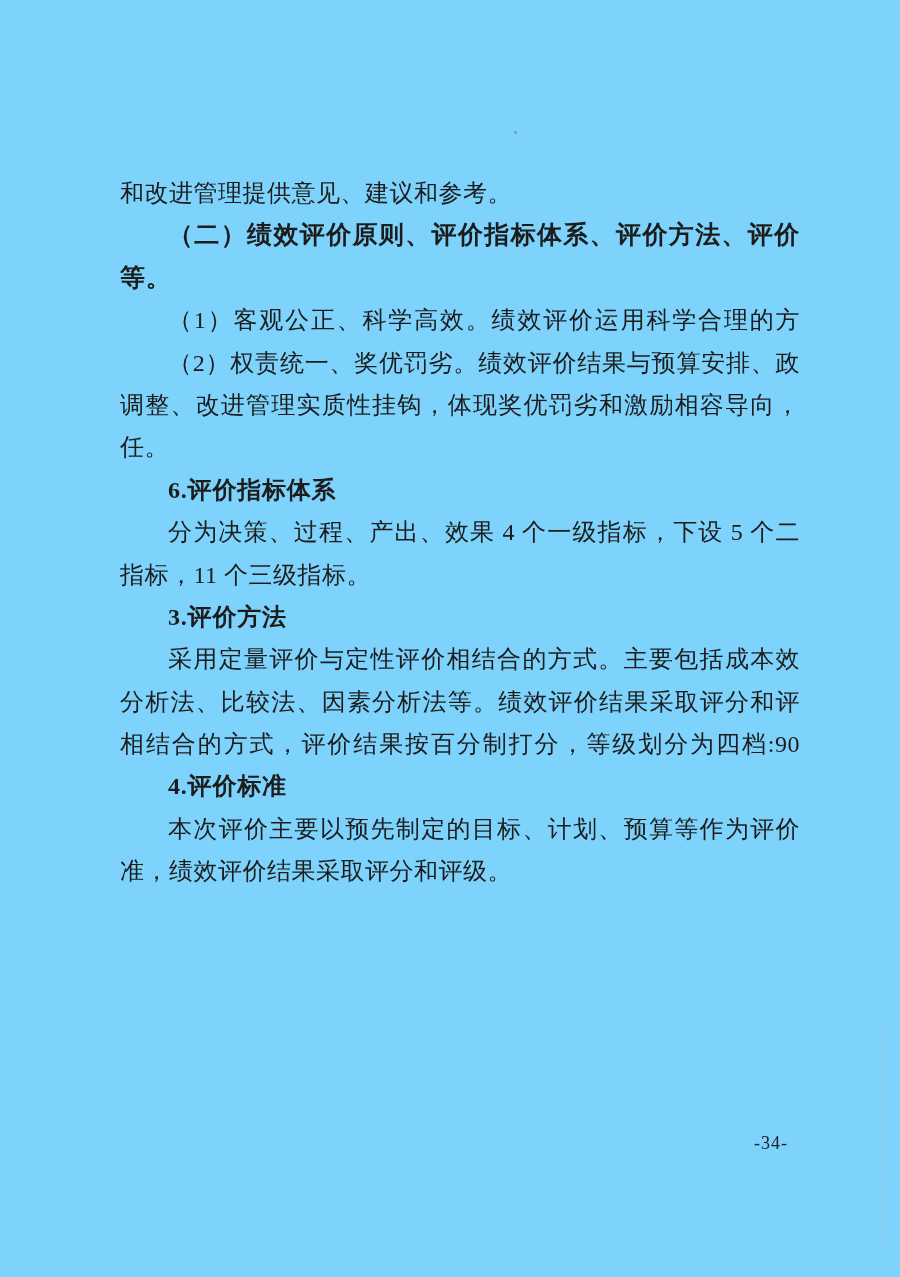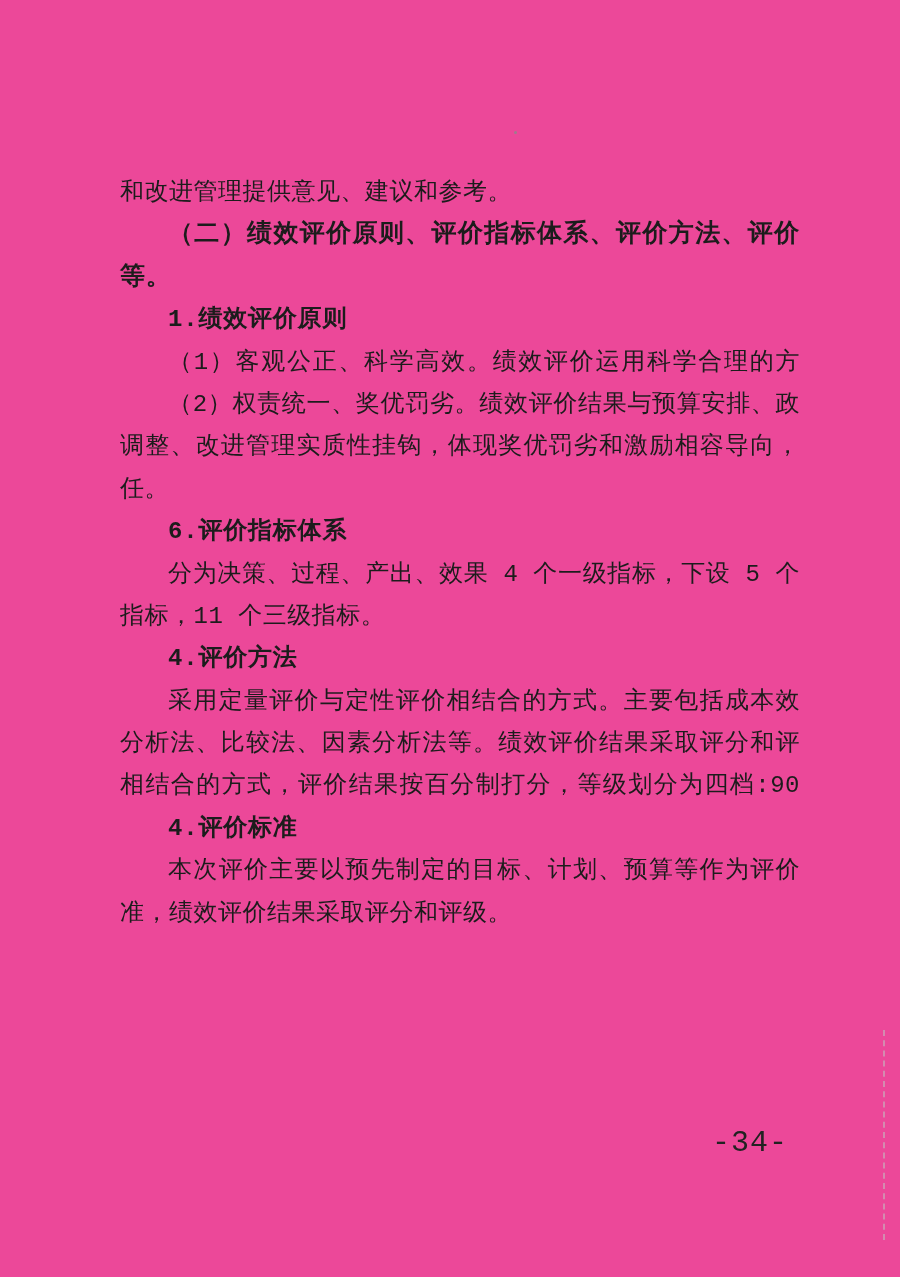--- a/index.html
+++ b/index.html
@@ -5,23 +5,23 @@
 <style>
   html, body {
     margin: 0;
     padding: 0;
     background: #ffffff;
   }
   .page {
     position: relative;
     width: 900px;
     height: 1277px;
-    background: #ec4899;
+    background: #7dd3fc;
     overflow: hidden;
-    font-family: Liberation Mono, monospace;
+    font-family: Liberation Serif, serif;
     color: #1c1c1c;
   }
   .content {
     position: absolute;
     left: 120px;
     top: 172px;
     width: 680px;
   }
   .line {
     height: 42.4px;
@@ -47,21 +47,21 @@
     text-align-last: justify;
     overflow: hidden;
   }
   .page-number {
     position: absolute;
     top: 1128px;
     left: 120px;
     width: 668px;
     height: 30px;
     line-height: 30px;
-    font-size: 30px;
+    font-size: 18px;
     text-align: right;
     letter-spacing: 1px;
     color: #222222;
   }
   .artifact-dot {
     position: absolute;
     left: 514px;
     top: 131px;
     width: 3px;
     height: 3px;
@@ -81,29 +81,28 @@
 </style>
 </head>
 <body>
 
 <div class="page">
   <div class="artifact-dot"></div>
   <div class="content" id="content">
       <div class="line">和改进管理提供意见、建议和参考。</div>
       <div class="line heading heading-big indent justify">（二）绩效评价原则、评价指标体系、评价方法、评价标准</div>
       <div class="line heading heading-big">等。</div>
-      <div class="line heading indent">1.绩效评价原则</div>
       <div class="line indent justify">（1）客观公正、科学高效。绩效评价运用科学合理的方法，</div>
       <div class="line indent justify">（2）权责统一、奖优罚劣。绩效评价结果与预算安排、政策</div>
       <div class="line justify">调整、改进管理实质性挂钩，体现奖优罚劣和激励相容导向，落</div>
       <div class="line">任。</div>
       <div class="line heading indent">6.评价指标体系</div>
       <div class="line indent justify">分为决策、过程、产出、效果 4 个一级指标，下设 5 个二级</div>
       <div class="line">指标，11 个三级指标。</div>
-      <div class="line heading indent">4.评价方法</div>
+      <div class="line heading indent">3.评价方法</div>
       <div class="line indent justify">采用定量评价与定性评价相结合的方式。主要包括成本效益</div>
       <div class="line justify">分析法、比较法、因素分析法等。绩效评价结果采取评分和评级</div>
       <div class="line justify">相结合的方式，评价结果按百分制打分，等级划分为四档:90（含）</div>
       <div class="line heading indent">4.评价标准</div>
       <div class="line indent justify">本次评价主要以预先制定的目标、计划、预算等作为评价标</div>
       <div class="line">准，绩效评价结果采取评分和评级。</div>
     </div>
   <div class="page-number">-34-</div>
   <div class="artifact-dash"></div>
 </div>

